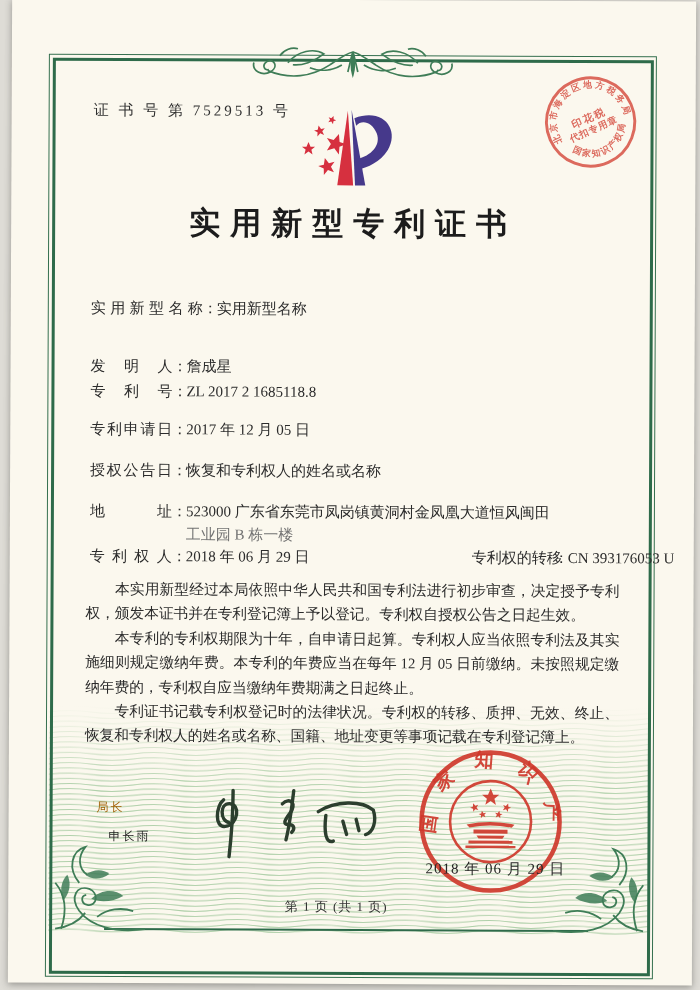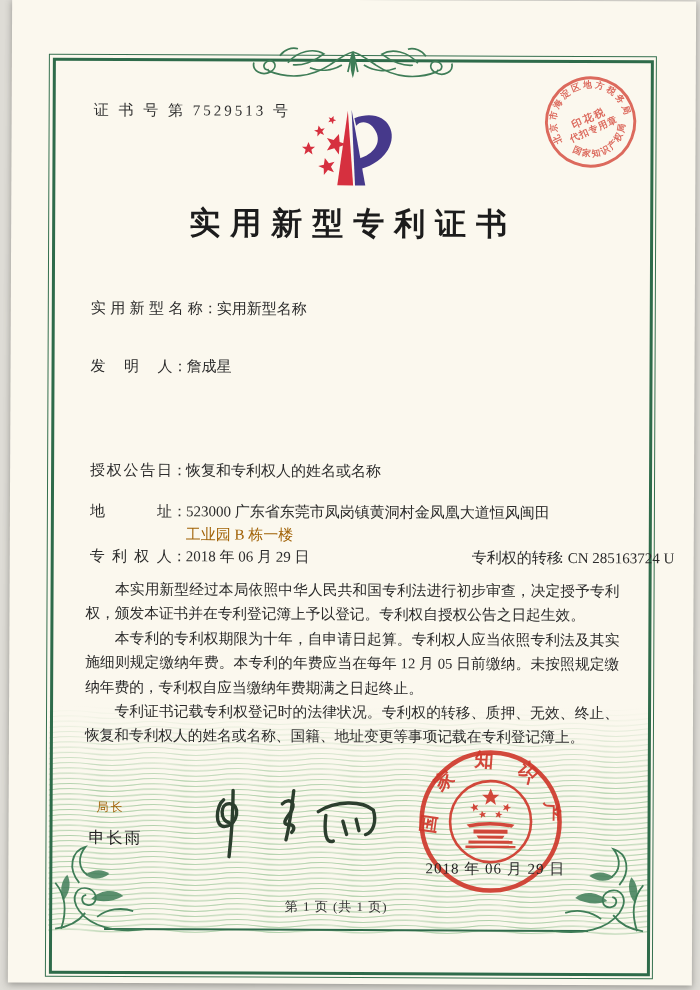--- a/index.html
+++ b/index.html
@@ -16,26 +16,26 @@
   }
   .frame{position:absolute;left:37px;top:55px;width:606px;height:921px;border:1.5px solid #35704f;}
   .frame-inner{position:absolute;inset:2.5px;border:3px solid #2e6b4a;}
   .cert-no{position:absolute;left:82px;top:102px;font-size:15px;letter-spacing:3px;color:#2f2f2f;}
   .title{position:absolute;left:0;right:0;top:203px;text-align:center;font-size:31px;letter-spacing:10px;color:#1c1c1c;font-weight:600;}
   .row{position:absolute;left:80px;font-size:15px;color:#2c2c2c;white-space:nowrap;}
   .flabel{display:inline-block;width:82px;text-align:justify;text-align-last:justify;vertical-align:top;}
   .flabel.wide{width:112px;}
   .fcolon{display:inline-block;width:14px;}
   .fvalue{display:inline-block;}
-  .addr2{position:absolute;left:176px;top:526px;font-size:15px;color:#a16207;}
+  .addr2{position:absolute;left:176px;top:526px;font-size:15px;color:#737373;}
   .grant-right{position:absolute;left:382px;top:0;}
   .bodytext{position:absolute;left:76px;top:578px;width:534px;font-size:14.7px;line-height:24.4px;color:#2b2b2b;text-align:justify;}
   .bodytext p{margin:0;text-indent:2em;}
   .sig-title{position:absolute;left:88px;top:800px;font-size:12px;letter-spacing:2px;color:#a16207;}
-  .sig-name{position:absolute;left:80px;top:829px;font-size:16px;letter-spacing:2px;color:#222;}
+  .sig-name{position:absolute;left:100px;top:829px;font-size:12px;letter-spacing:2px;color:#222;}
   .autograph{position:absolute;left:196px;top:786px;}
   .seal-svg{position:absolute;left:407px;top:746px;}
   .seal-date{position:absolute;left:382px;top:859px;width:210px;text-align:center;font-size:15px;letter-spacing:1px;color:#262626;}
   .footer-page{position:absolute;left:178px;top:898px;width:300px;text-align:center;font-size:13px;letter-spacing:1px;color:#333;}
   .waves{position:absolute;left:40px;top:695px;}
   .wave-fade{position:absolute;left:40px;top:695px;width:600px;height:95px;
     background:linear-gradient(#fbf8ee 12%,rgba(251,248,238,0));}
   .band-line{position:absolute;left:96px;top:929px;width:484px;height:2px;background:#2e6b4a;}
   .corner-l{position:absolute;left:37px;top:840px;}
   .corner-r{position:absolute;left:545px;top:840px;transform:scaleX(-1);}
@@ -119,31 +119,37 @@
   </svg>
 
   <div class="title">实用新型专利证书</div>
 
   <div class="row" style="top:300px">
     <span class="flabel wide">实用新型名称</span><span class="fcolon">：</span><span class="fvalue">实用新型名称</span>
   </div>
   <div class="row" style="top:358px">
     <span class="flabel">发明人</span><span class="fcolon">：</span><span class="fvalue">詹成星</span>
   </div>
+  <div class="row" style="top:383px">
+    <span class="flabel">专利号</span><span class="fcolon">：</span><span class="fvalue">ZL 2017 2 1685118.8</span>
+  </div>
+  <div class="row" style="top:421px">
+    <span class="flabel">专利申请日</span><span class="fcolon">：</span><span class="fvalue">2017 年 12 月 05 日</span>
+  </div>
   <div class="row" style="top:462px">
     <span class="flabel">授权公告日</span><span class="fcolon">：</span><span class="fvalue">恢复和专利权人的姓名或名称</span>
   </div>
   <div class="row" style="top:503px">
     <span class="flabel">地址</span><span class="fcolon">：</span><span class="fvalue">523000 广东省东莞市凤岗镇黄洞村金凤凰大道恒风闽田</span>
   </div>
   <div class="addr2">工业园 B 栋一楼</div>
   <div class="row" style="top:548px">
     <span class="flabel">专利权人</span><span class="fcolon">：</span><span class="fvalue">2018 年 06 月 29 日</span>
     <span class="grant-right">
-      <span class="flabel">专利权的转移</span><span class="fcolon">：</span><span class="fvalue">CN 285163724 U</span>
+      <span class="flabel">专利权的转移</span><span class="fcolon">：</span><span class="fvalue">CN 393176053 U</span>
     </span>
   </div>
 
   <div class="bodytext">
     <p>本实用新型经过本局依照中华人民共和国专利法进行初步审查，决定授予专利权，颁发本证书并在专利登记簿上予以登记。专利权自授权公告之日起生效。</p>
     <p>本专利的专利权期限为十年，自申请日起算。专利权人应当依照专利法及其实施细则规定缴纳年费。本专利的年费应当在每年 12 月 05 日前缴纳。未按照规定缴纳年费的，专利权自应当缴纳年费期满之日起终止。</p>
     <p>专利证书记载专利权登记时的法律状况。专利权的转移、质押、无效、终止、恢复和专利权人的姓名或名称、国籍、地址变更等事项记载在专利登记簿上。</p>
   </div>
 
   <div class="sig-title">局长</div>

